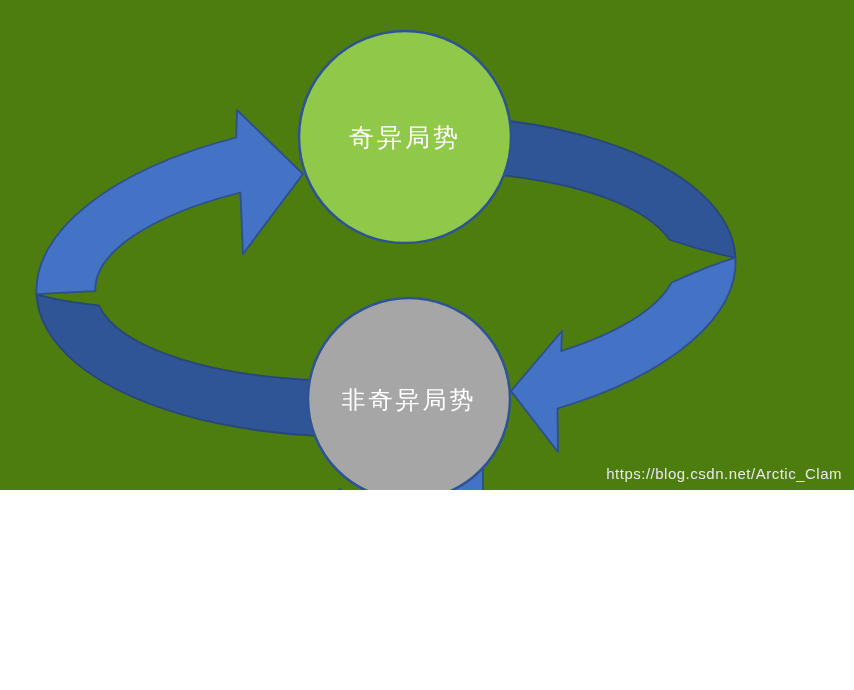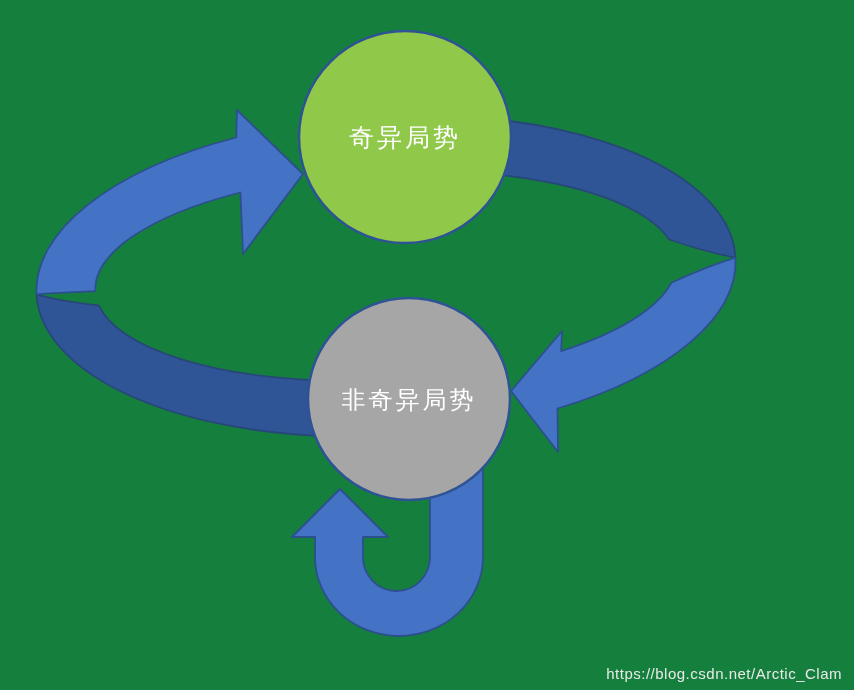--- a/index.html
+++ b/index.html
@@ -4,22 +4,22 @@
 <style>
   html, body {
     margin: 0;
     padding: 0;
     background: #ffffff;
     font-family: "Liberation Sans", "DejaVu Sans", sans-serif;
   }
   .canvas {
     position: relative;
     width: 854px;
-    height: 690px;
-    background: #15803d;
+    height: 490px;
+    background: #4d7c0f;
     overflow: hidden;
   }
   .diagram-svg {
     position: absolute;
     left: 0;
     top: 0;
     width: 854px;
     height: 690px;
   }
   .arrow-path {

